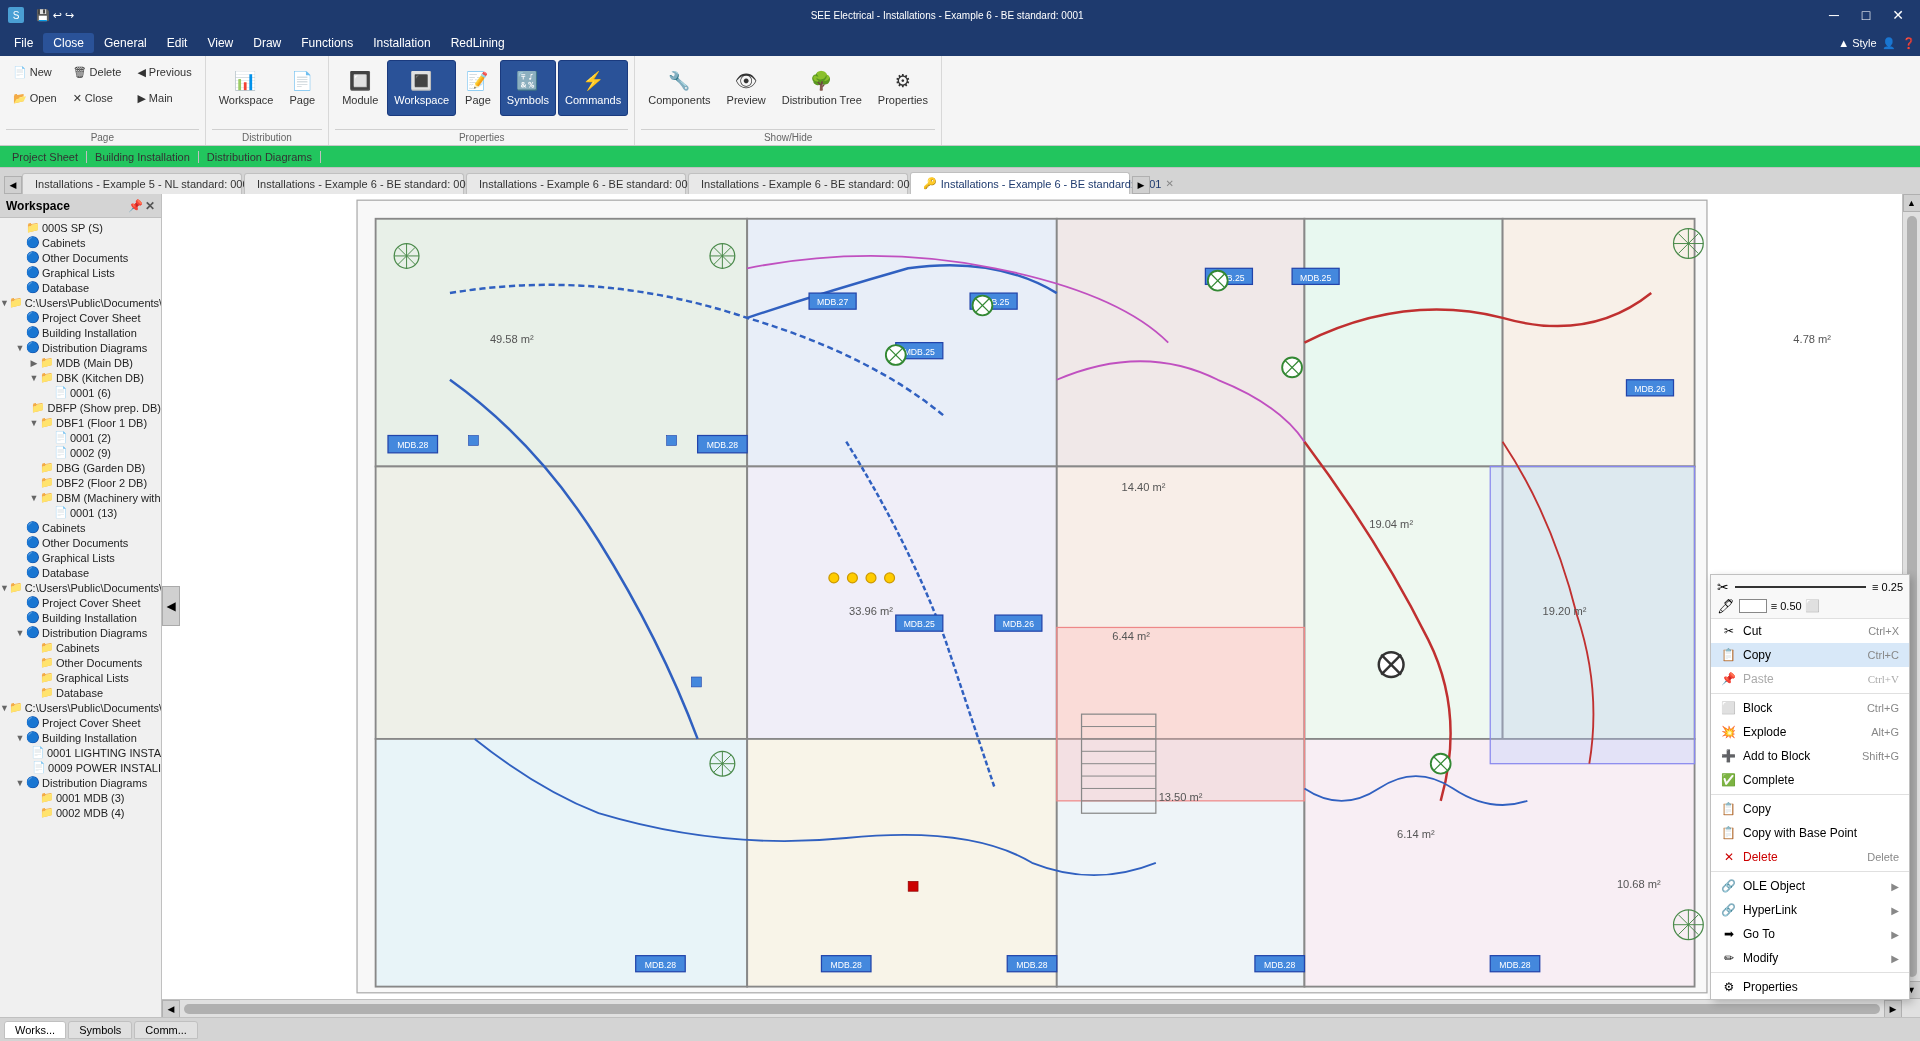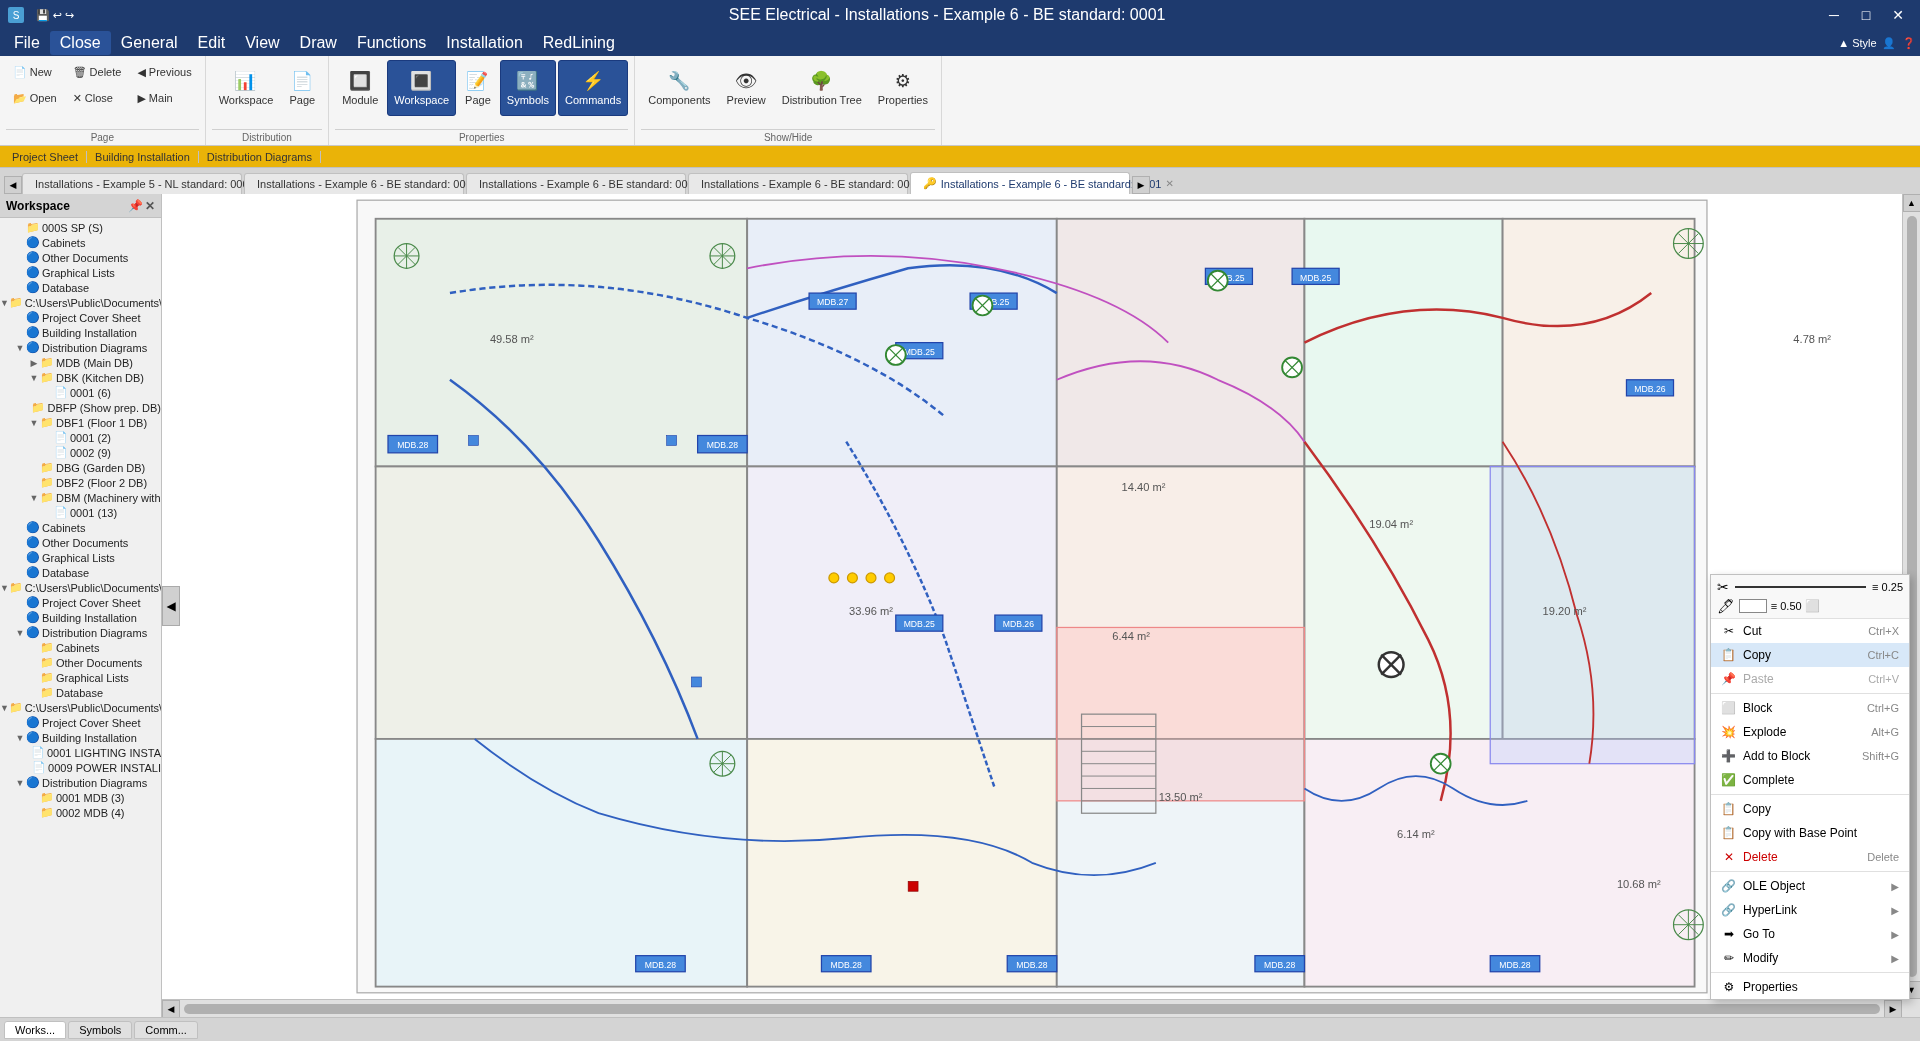--- a/index.html
+++ b/index.html
@@ -3,32 +3,32 @@
   <meta charset="utf-8">
   <style>
     * { box-sizing: border-box; margin: 0; padding: 0; }
     body { font-family: 'Segoe UI', Arial, sans-serif; font-size: 12px; background: #f0f0f0; overflow: hidden; width: 1920px; height: 1041px; }
 
     
     #title-bar {
       height: 30px; background: #1e3a6e; display: flex; align-items: center; justify-content: space-between;
       padding: 0 8px; color: white;
     }
-    #title-bar .title { flex: 1; text-align: center; font-size: 16px; }
+    #title-bar .title { flex: 1; text-align: center; font-size: 10px; }
     #title-bar .win-controls { display: flex; gap: 4px; }
     #title-bar .win-btn { width: 28px; height: 20px; background: transparent; border: none; color: white; cursor: pointer; font-size: 14px; display: flex; align-items: center; justify-content: center; }
     #title-bar .logo { display: flex; align-items: center; gap: 4px; }
     #title-bar .logo-icons { display: flex; gap: 2px; }
     #title-bar .logo-icon { width: 16px; height: 16px; background: #4a9fd4; border-radius: 2px; font-size: 10px; color: white; display: flex; align-items: center; justify-content: center; }
 
     
     #menu-bar {
       height: 26px; background: #1e3a6e; display: flex; align-items: center; padding: 0 4px; color: white;
     }
-    #menu-bar .menu-item { padding: 3px 10px; cursor: pointer; font-size: 16px; border-radius: 3px; }
+    #menu-bar .menu-item { padding: 3px 10px; cursor: pointer; font-size: 12px; border-radius: 3px; }
     #menu-bar .menu-item.active { background: #2a5298; }
     #menu-bar .style-area { margin-left: auto; display: flex; align-items: center; gap: 6px; color: white; font-size: 11px; }
 
     
     #ribbon {
       height: 90px; background: #f5f5f5; border-bottom: 1px solid #c8c8c8; display: flex; align-items: stretch;
     }
     .ribbon-group {
       display: flex; flex-direction: column; align-items: flex-start; padding: 4px 6px 2px; border-right: 1px solid #d8d8d8;
       min-width: fit-content;
@@ -43,21 +43,21 @@
     .ribbon-btn.highlighted { background: #2a5298; color: white; border-color: #1a3a7e; }
     .ribbon-btn .btn-icon { font-size: 18px; margin-bottom: 2px; }
     .ribbon-btn-small {
       display: flex; align-items: center; gap: 3px; padding: 2px 6px; cursor: pointer;
       border-radius: 3px; font-size: 11px; color: #333; height: 24px; border: 1px solid transparent;
     }
     .ribbon-col { display: flex; flex-direction: column; gap: 2px; }
 
     
     #info-area {
-      height: 22px; background: #eab308; border-bottom: 1px solid #c0c0c0; display: flex; align-items: center;
+      height: 22px; background: #22c55e; border-bottom: 1px solid #c0c0c0; display: flex; align-items: center;
       padding: 0 4px; font-size: 11px; color: #333;
     }
     .info-section { padding: 0 8px; border-right: 1px solid #c0c0c0; }
 
     
     #doc-tabs {
       height: 26px; background: #d4d4d4; display: flex; align-items: flex-end; padding: 0 4px; overflow: hidden;
     }
     .doc-tab {
       padding: 4px 12px; background: #e8e8e8; border: 1px solid #c0c0c0; border-bottom: none;
@@ -779,21 +779,21 @@
           <span class="ctx-icon">📋</span>
           <span>Copy</span>
         </div>
         <span class="ctx-shortcut">Ctrl+C</span>
       </div>
       <div class="ctx-item" style="color:#aaa;">
         <div class="ctx-label">
           <span class="ctx-icon">📌</span>
           <span>Paste</span>
         </div>
-        <span class="ctx-shortcut" style="color:#aaa;">Ctrl+V</span>
+        <span class="ctx-shortcut" style="color:#aaa;font-family:Liberation Serif, serif;">Ctrl+V</span>
       </div>
       <div class="ctx-separator"></div>
       <div class="ctx-item">
         <div class="ctx-label">
           <span class="ctx-icon">⬜</span>
           <span>Block</span>
         </div>
         <span class="ctx-shortcut">Ctrl+G</span>
       </div>
       <div class="ctx-item">

